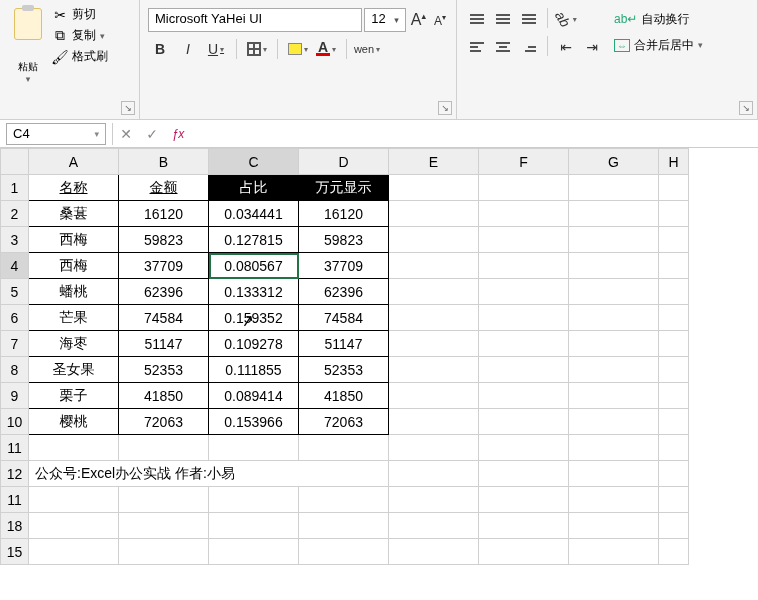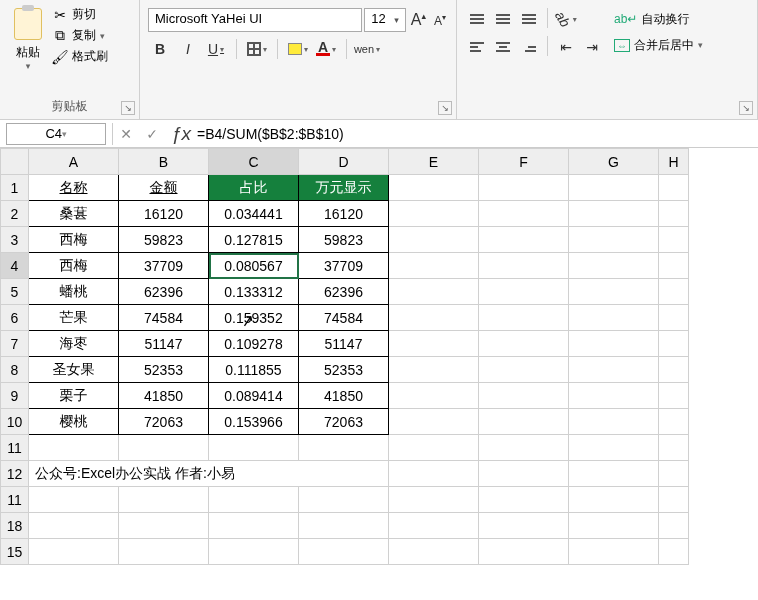--- a/index.html
+++ b/index.html
@@ -9,21 +9,21 @@
   .ribbon { display: flex; background: #f5f5f5; border-bottom: 1px solid #d0d0d0; height: 120px; }
   .group { border-right: 1px solid #d0d0d0; padding: 4px 8px 2px; display: flex; flex-direction: column; position: relative; }
   .group-label { text-align: center; font-size: 12px; color: #555; padding: 2px 0; margin-top: auto; }
   .group-launcher { position: absolute; bottom: 4px; right: 4px; width: 14px; height: 14px; border: 1px solid #bbb; font-size: 9px; line-height: 12px; text-align: center; color: #666; cursor: pointer; }
 
   
   .clip-body { display: flex; align-items: flex-start; gap: 4px; }
   .paste-btn { display: flex; flex-direction: column; align-items: center; width: 40px; cursor: pointer; padding-top: 4px; }
   .paste-icon { width: 28px; height: 32px; background: #fff4d6; border: 1px solid #e0c060; border-radius: 3px; position: relative; }
   .paste-icon::before { content: ""; position: absolute; top: -4px; left: 7px; width: 12px; height: 6px; background: #ccc; border-radius: 2px; }
-  .paste-lbl { font-size: 12px; margin-top: 4px; }
+  .paste-lbl { font-size: 10px; margin-top: 20px; }
   .clip-actions { display: flex; flex-direction: column; gap: 4px; padding-top: 2px; }
   .clip-item { display: flex; align-items: center; gap: 4px; font-size: 12px; cursor: pointer; }
   .small-ico { width: 16px; height: 16px; display: inline-flex; align-items: center; justify-content: center; font-size: 14px; }
 
   
   .font-body { display: flex; flex-direction: column; gap: 6px; padding-top: 4px; width: 300px; }
   .font-row { display: flex; align-items: center; gap: 4px; }
   .font-name { flex: 1; height: 24px; border: 1px solid #aaa; background: #fff; padding: 2px 22px 16px 6px; font-size: 13px; position: relative; }
   .font-size { width: 42px; height: 24px; border: 1px solid #aaa; background: #fff; padding: 2px 16px 2px 6px; font-size: 13px; }
   .dd-arrow { font-size: 9px; color: #555; margin-left: -16px; margin-right: 6px; }
@@ -48,33 +48,33 @@
   .hlines.mid { justify-content: center; }
   .hlines.bot { justify-content: flex-end; }
   .hlines.left span:nth-child(2){width:8px} .hlines.left span:nth-child(3){width:11px}
   .hlines.center span:nth-child(1){width:14px} .hlines.center span:nth-child(2){width:8px;margin:0 auto} .hlines.center span:nth-child(3){width:14px}
   .hlines.right span{align-self:flex-end} .hlines.right span:nth-child(2){width:8px} .hlines.right span:nth-child(3){width:11px}
   .align-col2 { display: flex; flex-direction: column; gap: 4px; }
   .align-label-btn { display: flex; align-items: center; gap: 4px; font-size: 12px; cursor: pointer; height: 22px; padding: 0 4px; }
 
   
   .fbar { display: flex; align-items: center; border-bottom: 1px solid #ccc; height: 28px; background: #fff; }
-  .namebox { width: 100px; height: 22px; border: 1px solid #aaa; margin: 0 6px; padding: 2px 6px; font-size: 13px; display: flex; align-items: center; justify-content: center; }
+  .namebox { width: 100px; height: 22px; border: 1px solid #aaa; margin: 0 6px; padding: 2px 6px; font-size: 13px; display: flex; align-items: center; justify-content: space-between; }
   .fx-btn { width: 26px; text-align: center; color: #888; font-size: 14px; cursor: pointer; }
-  .fx-lbl { font-style: italic; font-size: 19px; color: #404040; width: 26px; text-align: right; }
+  .fx-lbl { font-style: italic; font-size: 12px; color: #be185d; width: 26px; text-align: center; }
   .formula { flex: 1; font-size: 14px; padding: 2px 6px; }
 
   
   .sheet { border-collapse: collapse; table-layout: fixed; }
   .sheet th, .sheet td { border: 1px solid #d0d0d0; height: 26px; font-size: 14px; font-weight: normal; }
   .sheet .corner { width: 28px; background: #eee; }
   .sheet th.ch { background: #eee; text-align: center; width: 90px; }
   .sheet th.rh { background: #eee; text-align: center; width: 28px; }
   .data-cell { text-align: center; border: 1px solid #000 !important; }
-  .hdr-cell-green { background: #15803d; color: #fff; text-align: center; border: 1px solid #000 !important; margin-top: 32px; }
+  .hdr-cell-green { background: #000000; color: #fff; text-align: center; border: 1px solid #000 !important; margin-top: 32px; }
   .hdr-cell-plain { text-align: center; border: 1px solid #000 !important; text-decoration: underline; }
   .selected { outline: 2px solid #217346; outline-offset: -2px; }
   .sheet th.ch.sel, .sheet th.rh.sel { background: #d6d6d6; }
   .footer-note { text-align: left; padding-left: 6px; font-size: 13px; }
   .cursor { position: relative; }
   .cursor::after { content: "↖"; position: absolute; transform: scaleX(-1) rotate(10deg); font-size: 16px; color: #000; left: 32px; top: 6px; }
 </style>
 </head>
 <body>
 
@@ -96,21 +96,20 @@
           <span class="small-ico">⧉</span>
           <span>复制</span>
           <span style="font-size:9px;color:#666">▾</span>
         </div>
         <div class="clip-item">
           <span class="small-ico">🖌</span>
           <span>格式刷</span>
         </div>
       </div>
     </div>
-    <div class="group-label">剪贴板</div>
     <div class="group-launcher">↘</div>
   </div>
 
   <div class="group">
     <div class="font-body">
       <div class="font-row">
         <div class="font-name"><span>Microsoft YaHei UI</span></div>
         <span class="dd-arrow">▾</span>
         <div class="font-size"><span>12</span></div>
         <span class="dd-arrow">▾</span>
@@ -226,21 +225,20 @@
 
 <div class="fbar">
   <div class="namebox">
     <span>C4</span>
     <span style="font-size:9px;color:#888">▾</span>
   </div>
   <div style="width:1px;height:22px;background:#ccc"></div>
   <span class="fx-btn">✕</span>
   <span class="fx-btn">✓</span>
   <span class="fx-lbl">ƒx</span>
-  <div class="formula">=B4/SUM($B$2:$B$10)</div>
 </div>
 
 <table class="sheet" id="sheet">
     <tbody>
       <tr>
         <th class="corner"></th>
         <th class="ch" style="width:90px">A</th>
         <th class="ch" style="width:90px">B</th>
         <th class="ch sel" style="width:90px">C</th>
         <th class="ch" style="width:90px">D</th>

